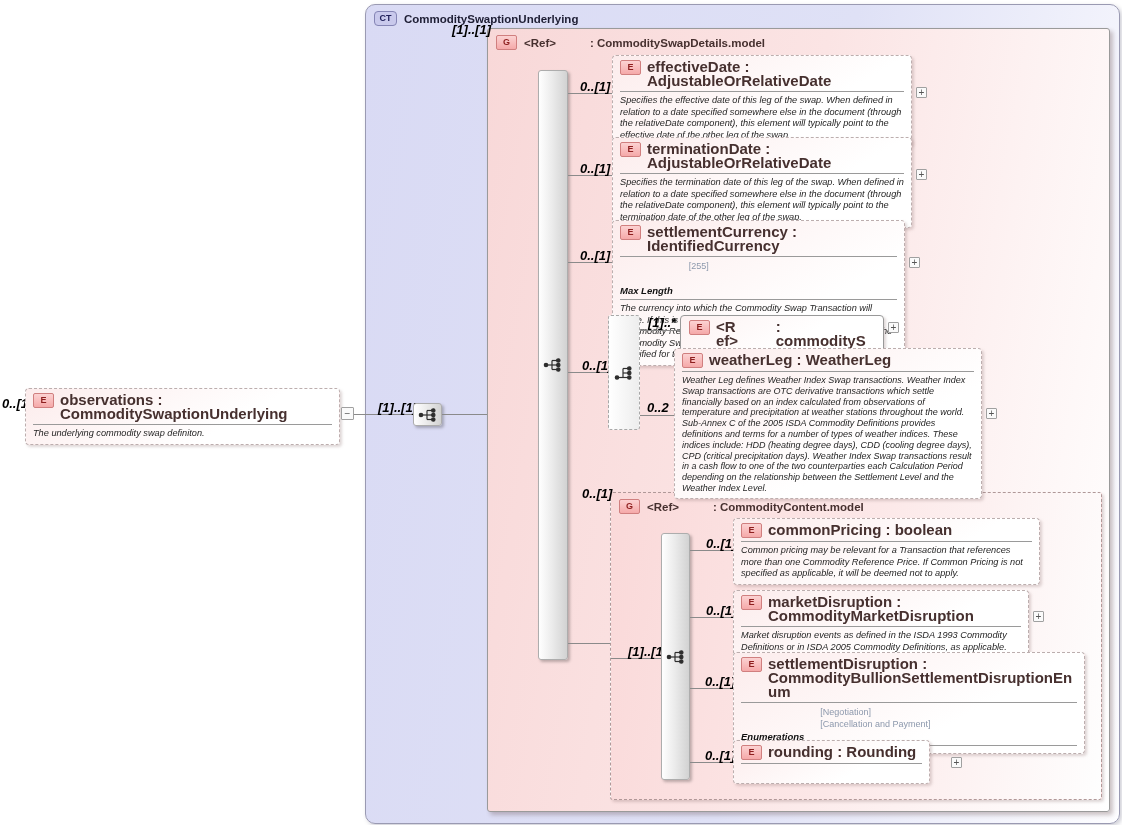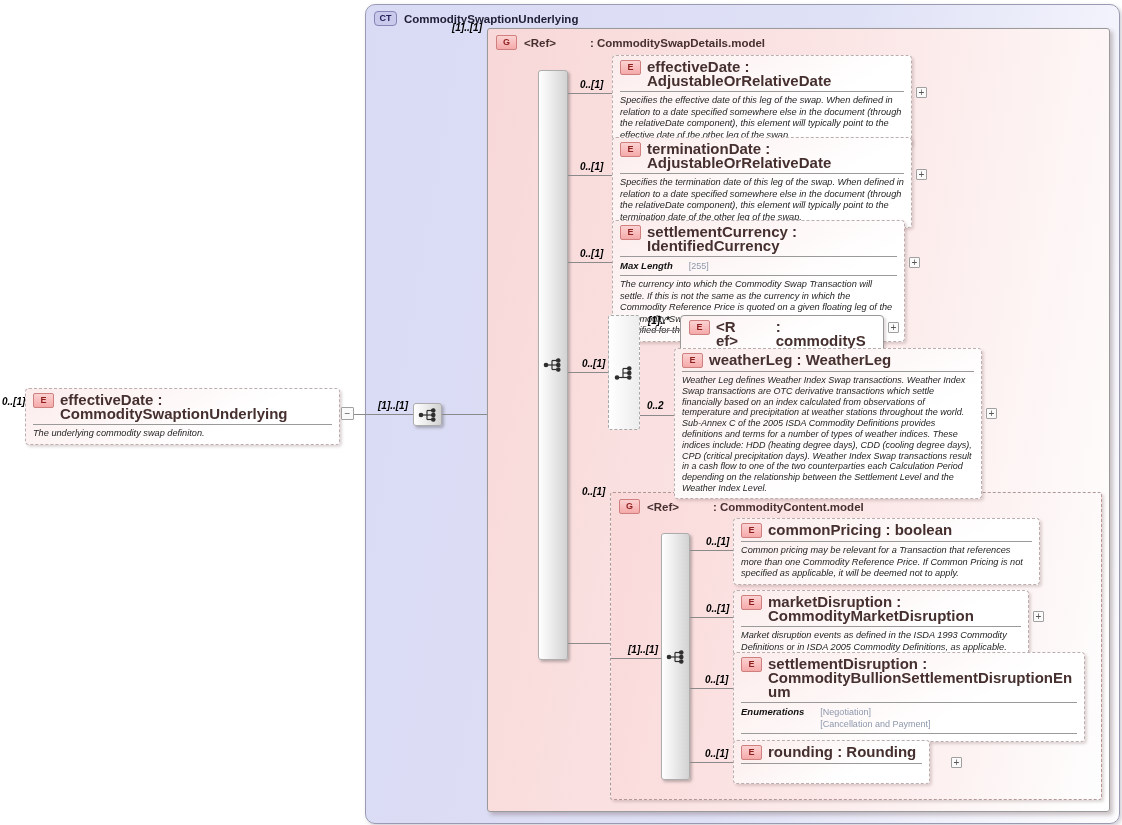--- a/index.html
+++ b/index.html
@@ -27,31 +27,31 @@
         box-shadow:2px 2px 3px rgba(140,110,110,0.28);
         padding:4px 7px;box-sizing:border-box;}
   .ebox.solid{border:1px solid #999;background:linear-gradient(150deg,#fdf2f2 0%,#ffffff 55%);}
   .ehead{display:flex;align-items:flex-start;gap:6px;}
   .etitle{font-size:15px;font-weight:bold;color:#46302f;line-height:14px;
           overflow-wrap:anywhere;}
   .sep{border:0;border-top:1px solid #9a9a9a;margin:3px 0;}
   .desc{font-size:9.2px;font-style:italic;color:#252525;line-height:1.25;}
   .desc.small{font-size:9px;line-height:1.2;}
   .facet{display:flex;gap:16px;font-size:9.5px;align-items:flex-start;}
-  .facet-name{font-style:italic;font-weight:bold;color:#111;white-space:nowrap;}
+  .facet-name{font-style:italic;font-weight:bold;color:#111;white-space:nowrap;margin-top:25px;}
   .facet-val{color:#8d99ad;font-size:9px;line-height:1.35;}
 
   
   .badge{flex:0 0 auto;width:19px;height:13px;line-height:13px;text-align:center;
          font-size:9px;font-weight:bold;border-radius:2px;}
   .badge.e,.badge.g{background:linear-gradient(#fcd2d2,#f5a9a9);border:1px solid #d07f7f;color:#8e1f1f;}
   .badge.ct{background:#c9c9ec;border:1px solid #8585b5;color:#20205a;border-radius:4px;width:21px;}
 
   
-  .lbl{position:absolute;font-size:10px;font-weight:bold;font-style:italic;
+  .lbl{position:absolute;font-size:13px;font-weight:bold;font-style:italic;
        color:#000;white-space:nowrap;}
 
   
   .hline{position:absolute;height:1px;background:#8a8a8a;}
   .bar{position:absolute;border:1px solid #adadad;border-radius:3px;
        background:linear-gradient(to right,#ffffff 0%,#ececec 45%,#d2d2d2 100%);
        box-shadow:2px 2px 3px rgba(0,0,0,0.25);
        display:flex;align-items:center;justify-content:center;box-sizing:border-box;}
   .bar.dashed{border:1px dashed #a8a8a8;box-shadow:none;
        background:linear-gradient(to right,#ffffff,#ededed);}
@@ -86,21 +86,21 @@
       <span class="badge g">G</span>
       <span class="g-ref">&lt;Ref&gt;</span>
       <span class="g-title g-type">: CommodityContent.model</span>
     </div>
   </div>
 
   <span class="lbl" style="left:2px;top:396px;">0..[1]</span>
   <div class="ebox" style="left:25px;top:388px;width:315px;min-height:44px;">
     <div class="ehead">
       <span class="badge e">E</span>
-      <span class="etitle">effectiveDate : CommoditySwaptionUnderlying</span>
+      <span class="etitle">observations : CommoditySwaptionUnderlying</span>
     </div>
     <hr class="sep">
     <div class="desc">The underlying commodity swap definiton.</div>
   </div>
   <span class="toggle minus" style="left:341px;top:407px;">−</span>
 
   <div class="hline" style="left:354px;top:414px;width:59px;"></div>
   <span class="lbl" style="left:378px;top:400px;">[1]..[1]</span>
   <div class="bar" style="left:413px;top:403px;width:29px;height:23px;">
     <svg class="glyph" width="20" height="16" viewBox="0 0 20 16">

